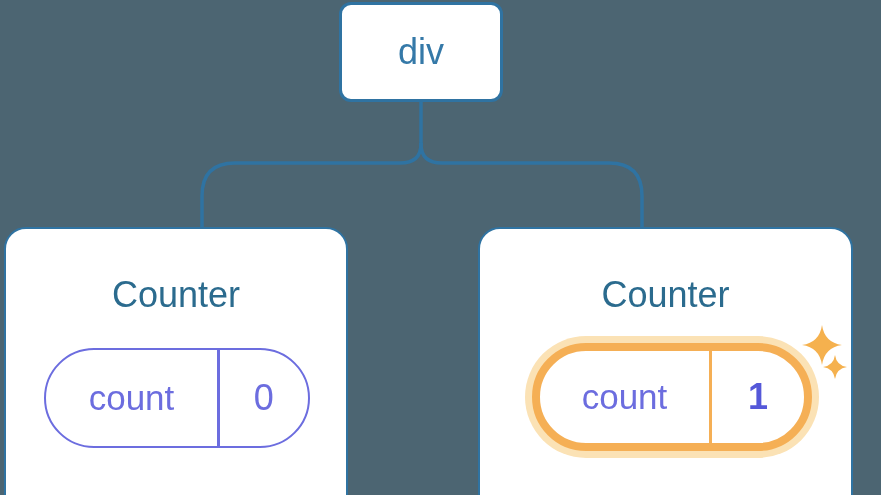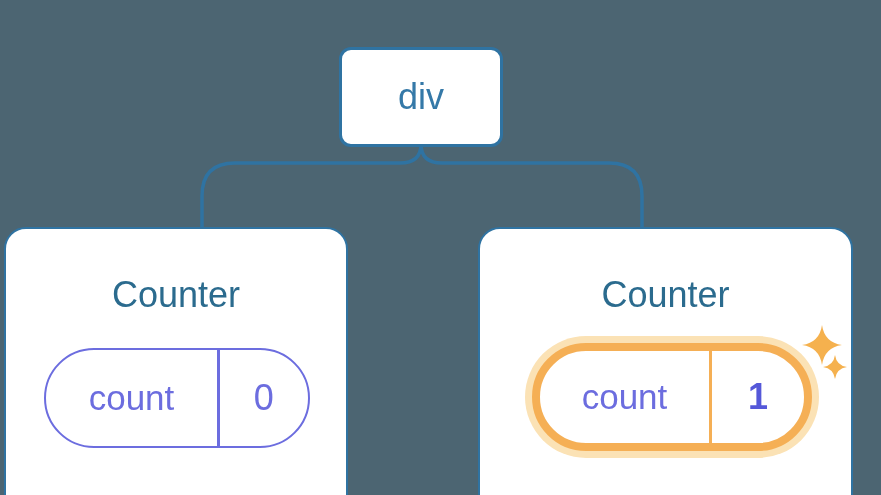--- a/index.html
+++ b/index.html
@@ -21,21 +21,20 @@
     position: absolute;
     left: 339px; top: 2px;
     width: 164px; height: 100px;
     background: #ffffff;
     border: 3px solid #2F73A2;
     border-radius: 12px;
     box-sizing: border-box;
     display: flex;
     align-items: center;
     justify-content: center;
-    margin-top: 45px;
   }
   .node-root-label {
     font-size: 36px;
     font-weight: 500;
     color: #3579A8;
   }
   .card {
     position: absolute;
     top: 227px;
     height: 312px;

